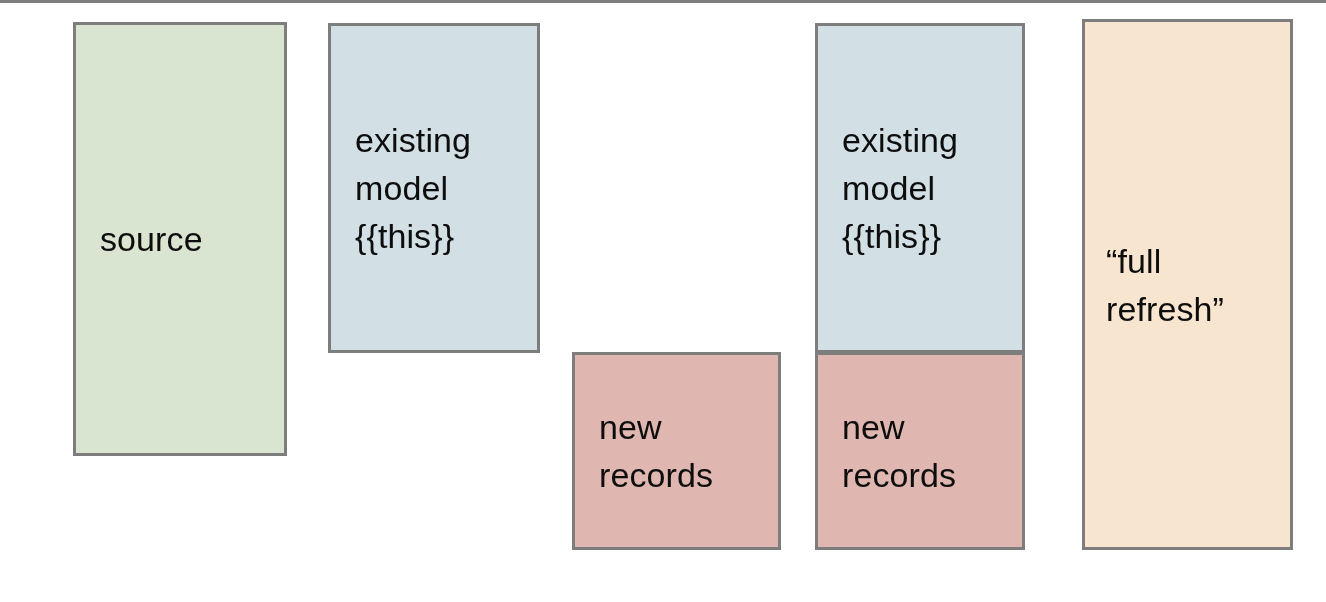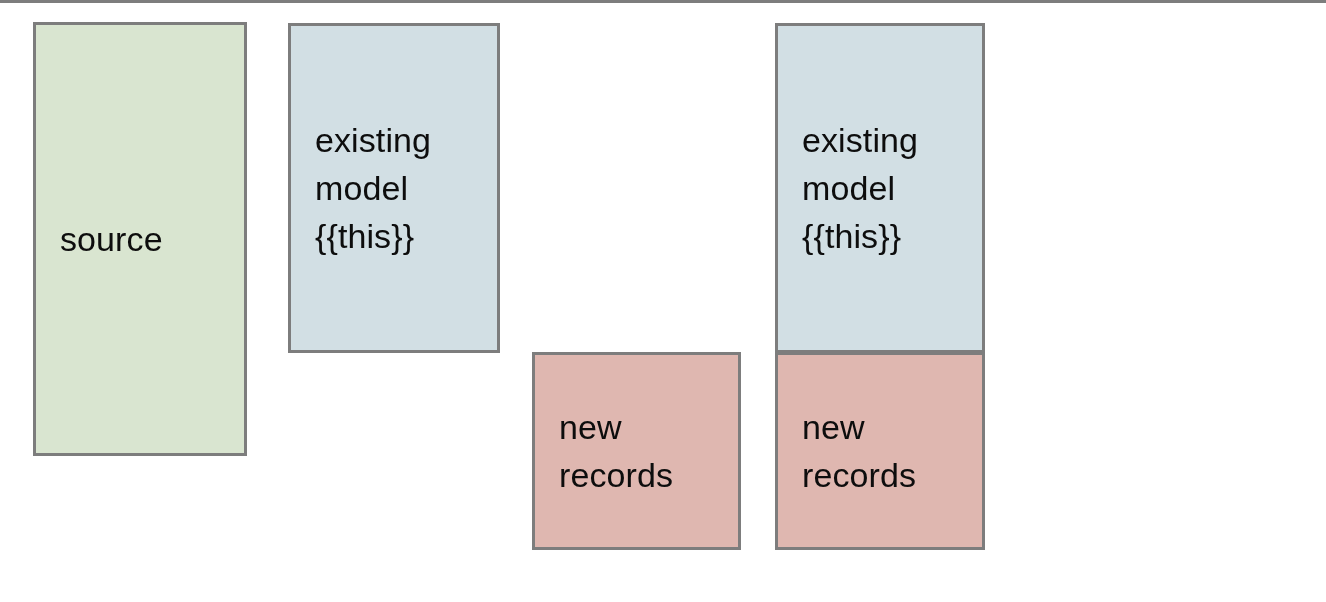--- a/index.html
+++ b/index.html
@@ -28,20 +28,21 @@
   }
   .box {
     position: absolute;
     box-sizing: border-box;
     border: 3px solid #7d7d7d;
     z-index: 2;
     display: flex;
     flex-direction: column;
     justify-content: center;
     align-items: flex-start;
+    margin-left: 40px;
   }
   .box-label {
     font-size: 34px;
     line-height: 48px;
     color: #0d0d0d;
     padding-left: 24px;
     padding-right: 10px;
     white-space: pre-line;
     text-align: left;
     letter-spacing: 0.1px;
@@ -75,14 +76,18 @@
     <div class="box-label">existing
 model
 {{this}}</div>
   </div>
 
   <div class="box" style="left:775px; top:352px; width:210px; height:198px; background:#dfb7b0;">
     <div class="box-label">new
 records</div>
   </div>
 
+  <div class="box pad-20" style="left:1042px; top:19px; width:211px; height:531px; background:#f7e5d0;">
+    <div class="box-label">“full
+refresh”</div>
+  </div>
 
 </div>
 
 </body></html>

